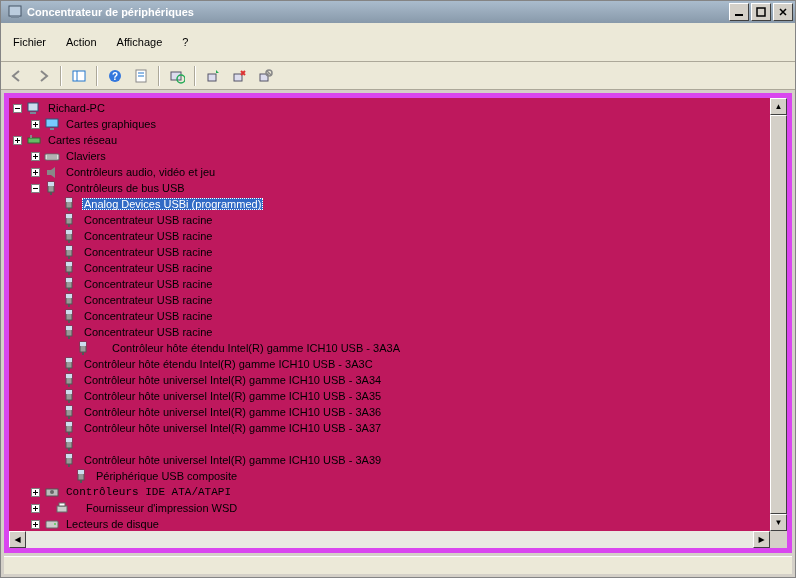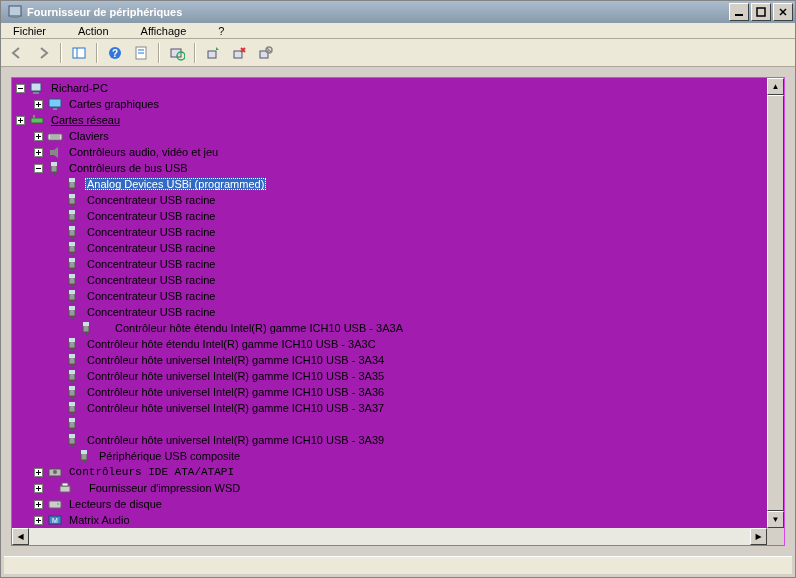--- a/index.html
+++ b/index.html
@@ -35,49 +35,49 @@
   .win-buttons { display:flex; gap:2px; }
   .win-btn {
     width: 20px; height: 18px;
     background: #d4d0c8;
     border: 1px solid #404040;
     border-top-color:#fff; border-left-color:#fff;
     display:flex; align-items:center; justify-content:center;
     font-family: monospace; font-size:12px;
   }
   .menubar {
-    height: 16px;
+    height: 39px;
     background: #ece9d8;
     display:flex; align-items:center;
     padding: 0 4px;
     border-bottom:1px solid #aca899;
-    gap:16px;
+    gap:4px;
     text-align:right;
   }
   .menuitem { padding: 2px 8px; }
   .toolbar {
     height: 28px;
     background: #ece9d8;
     border-bottom: 1px solid #aca899;
     display:flex; align-items:center;
     padding: 0 4px;
     gap:2px;
   }
   .tool-sep {
     width:1px; height:20px; border-left:1px solid #aca899; border-right:1px solid #fff; margin:0 3px;
   }
   .tool-btn {
     width:24px; height:22px;
     display:inline-flex; align-items:center; justify-content:center;
   }
   .content-wrap {
     flex:1;
-    margin:10px;
-    border: 1px solid #d946ef;
-    background:#a21caf;
+    margin:3px;
+    border: 5px solid #d946ef;
+    background:#be185d;
     position:relative;
     overflow:hidden;
   }
   .tree {
     position:absolute;
     top:0; left:0; right:17px; bottom:17px;
     overflow:auto;
     padding: 2px 0;
     white-space: nowrap;
     color:#000;
@@ -142,21 +142,21 @@
 <body>
 
 <div class="window">
   <div class="titlebar">
     <span class="title-icon">
       <svg width="16" height="16">
           <rect x="2" y="2" width="12" height="10" fill="#bcd" stroke="#456"></rect>
           <rect x="4" y="12" width="8" height="2" fill="#789"></rect>
         </svg>
     </span>
-    <span class="title-text">Fournisseur de périphériques</span>
+    <span class="title-text">Concentrateur de périphériques</span>
     <div class="win-buttons">
       <div class="win-btn">
           <svg width="10" height="10">
             <rect x="1" y="7" width="8" height="2" fill="#000"></rect>
           </svg>
         </div>
       <div class="win-btn">
           <svg width="10" height="10">
             <rect x="1" y="1" width="8" height="8" fill="none" stroke="#000" stroke-width="1.5"></rect>
           </svg>
@@ -261,21 +261,21 @@
             </svg>
           </span>
           <span class="node-icon">
             <svg width="16" height="16">
               <rect x="2" y="3" width="12" height="8" fill="#7cf" stroke="#357"></rect>
               <rect x="6" y="12" width="4" height="2" fill="#789"></rect>
             </svg>
           </span>
           <span class="node-label">Cartes graphiques</span>
         </div>
-        <div class="node" style=" text-decoration: underline;">
+        <div class="node" style="">
           <span class="expander">
             <svg width="7" height="7">
               <line x1="1" y1="3.5" x2="6" y2="3.5" stroke="#000"></line>
               <line x1="3.5" y1="1" x2="3.5" y2="6" stroke="#000"></line>
             </svg>
           </span>
           <span class="node-icon">
             <svg width="16" height="16">
               <rect x="2" y="6" width="12" height="5" fill="#6b6" stroke="#363"></rect>
               <rect x="4" y="3" width="2" height="3" fill="#888"></rect>

